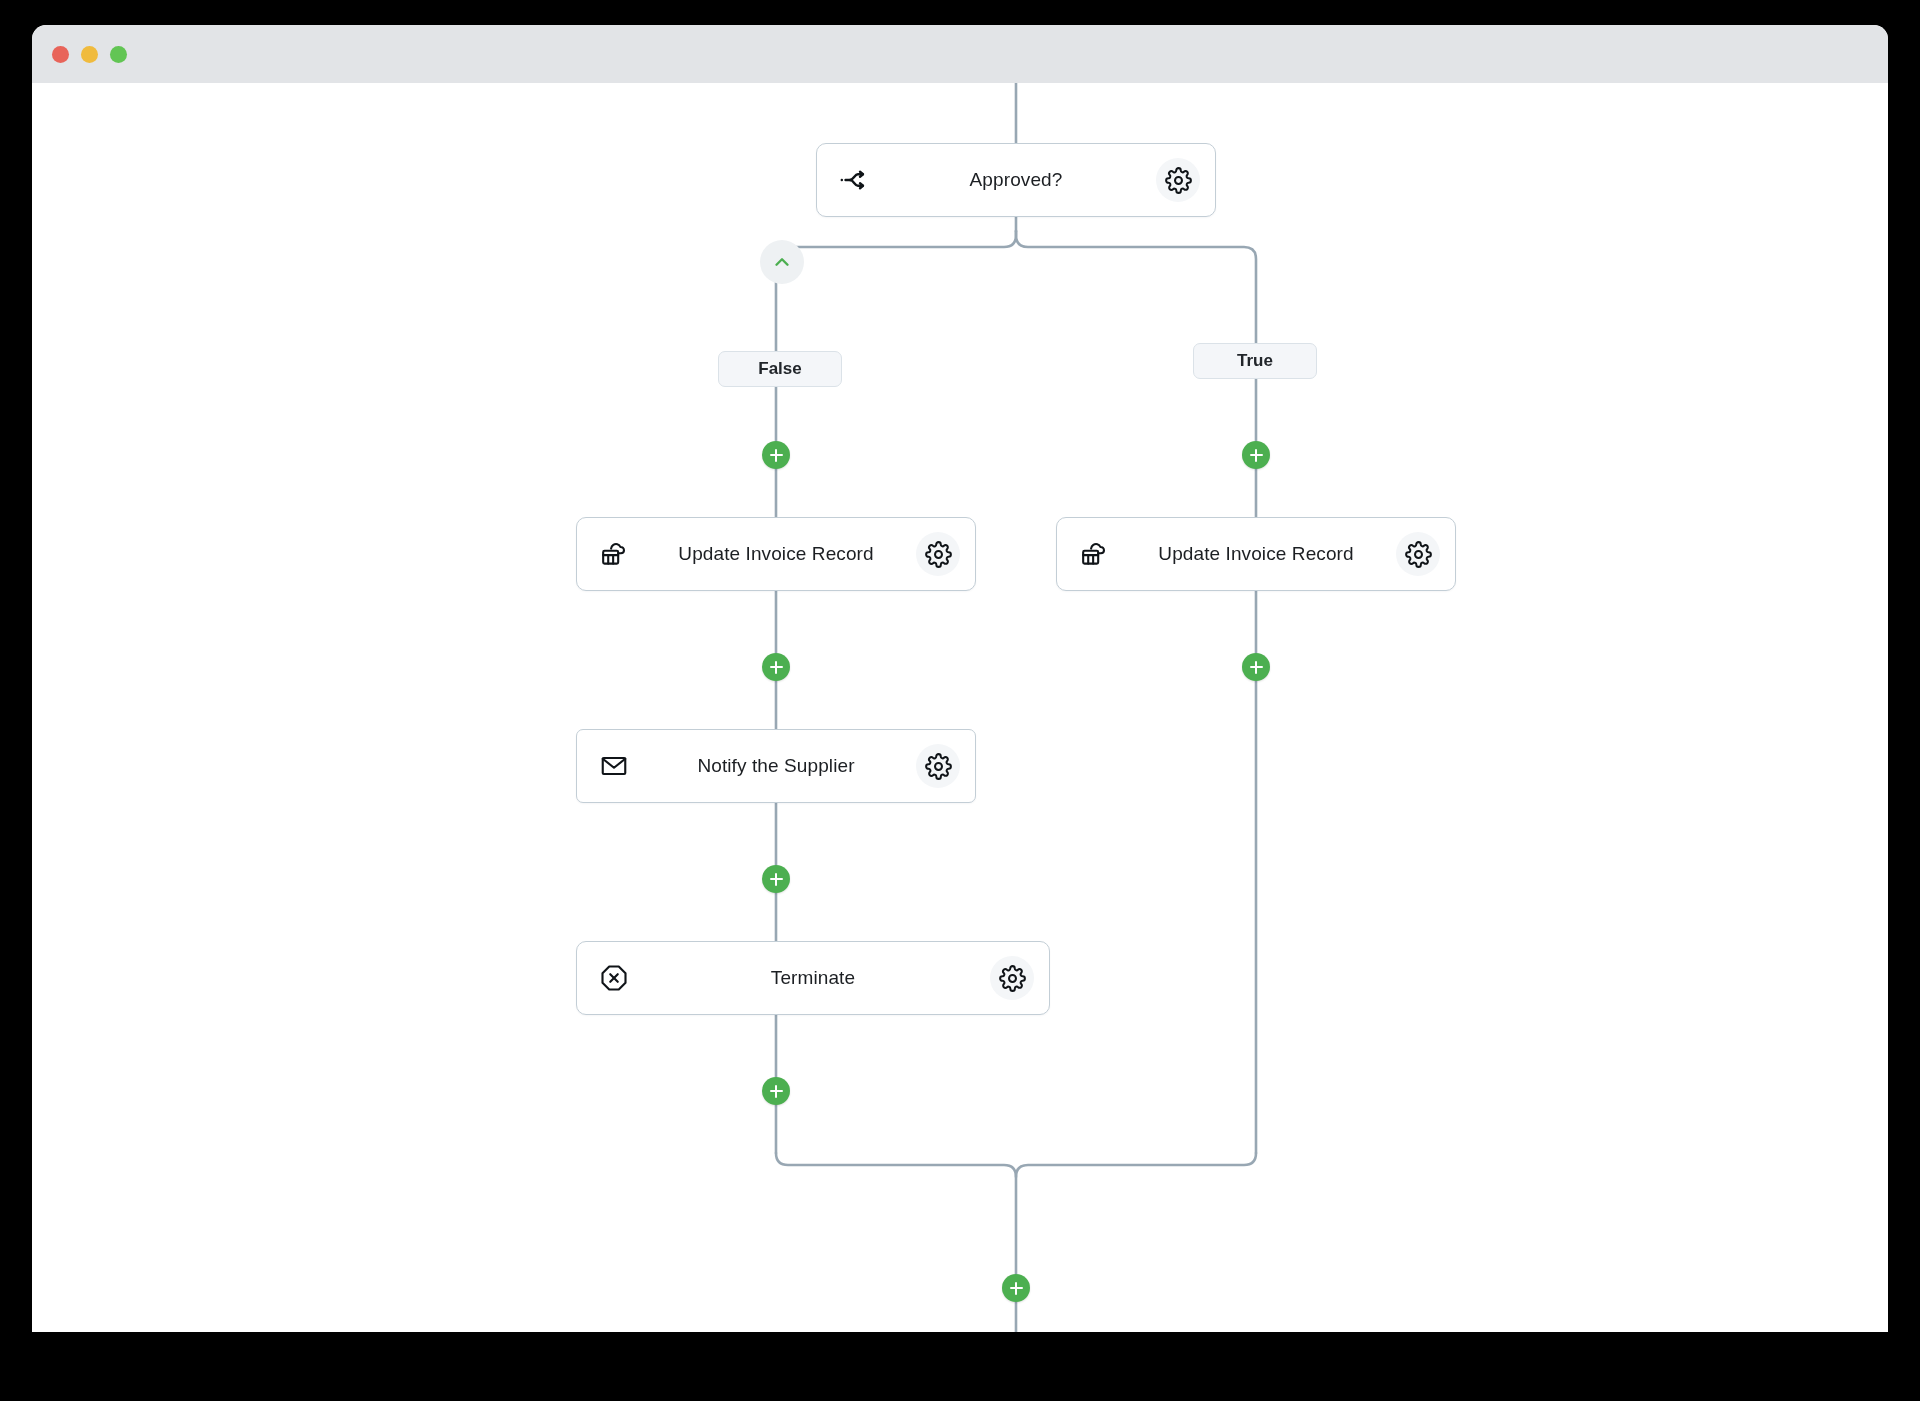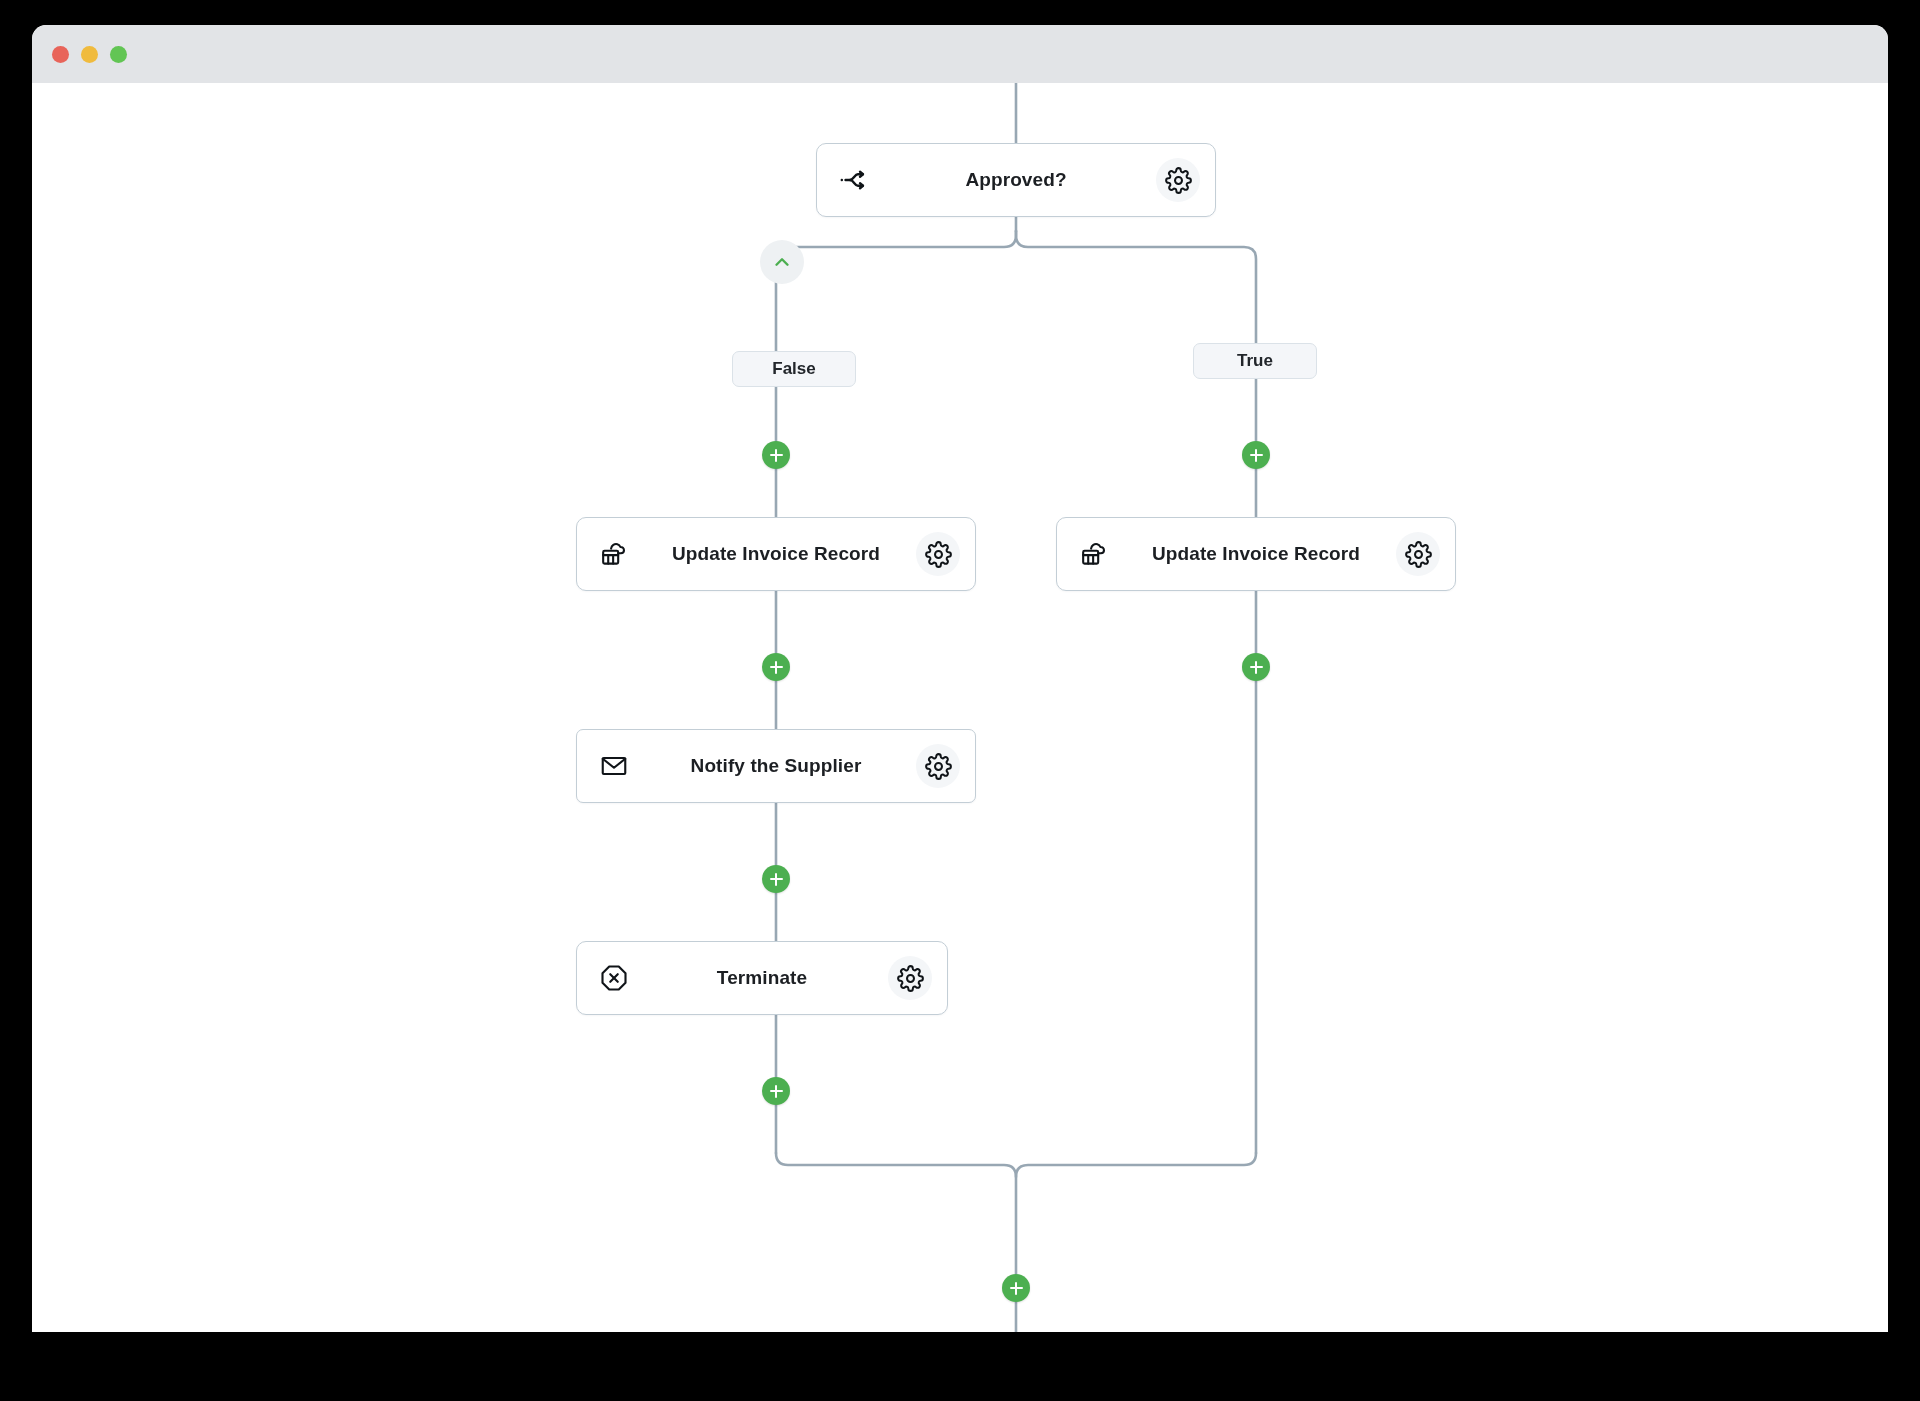--- a/index.html
+++ b/index.html
@@ -88,21 +88,21 @@
     height: 74px;
     display: flex;
     align-items: center;
     justify-content: center;
     flex: 0 0 74px;
   }
   .node-label {
     flex: 1 1 auto;
     text-align: center;
     font-size: 19px;
-    font-weight: 700;
+    font-weight: 400;
     color: #1c1f23;
     letter-spacing: 0.1px;
     padding: 0 6px;
     white-space: nowrap;
   }
   .node-gear {
     width: 74px;
     height: 74px;
     flex: 0 0 74px;
     display: flex;
@@ -117,21 +117,21 @@
     display: flex;
     align-items: center;
     justify-content: center;
   }
 
   
   #node-decision { left: 784px; top: 60px; width: 400px; }
   #node-update-false { left: 544px; top: 434px; width: 400px; }
   #node-update-true  { left: 1024px; top: 434px; width: 400px; }
   #node-notify       { left: 544px; top: 646px; width: 400px; border-radius: 7px; }
-  #node-terminate    { left: 544px; top: 858px; width: 372px; }
+  #node-terminate    { left: 544px; top: 858px; width: 474px; }
 
   
   #collapse-btn {
     position: absolute;
     left: 728px;
     top: 157px;
     width: 44px; height: 44px;
     border-radius: 50%;
     background: #eef1f3;
     display: flex;
@@ -153,21 +153,21 @@
     border: 1px solid #dbe2e8;
     border-radius: 7px;
     display: flex;
     align-items: center;
     justify-content: center;
     font-size: 17px;
     font-weight: 600;
     color: #22262b;
     cursor: pointer;
   }
-  #label-false { left: 700px; top: 268px; }
+  #label-false { left: 686px; top: 268px; }
   #label-true  { left: 1161px; top: 260px; }
 
   
   .plus-btn {
     position: absolute;
     width: 28px; height: 28px;
     border-radius: 50%;
     background: #4caf50;
     border: none;
     padding: 0;

